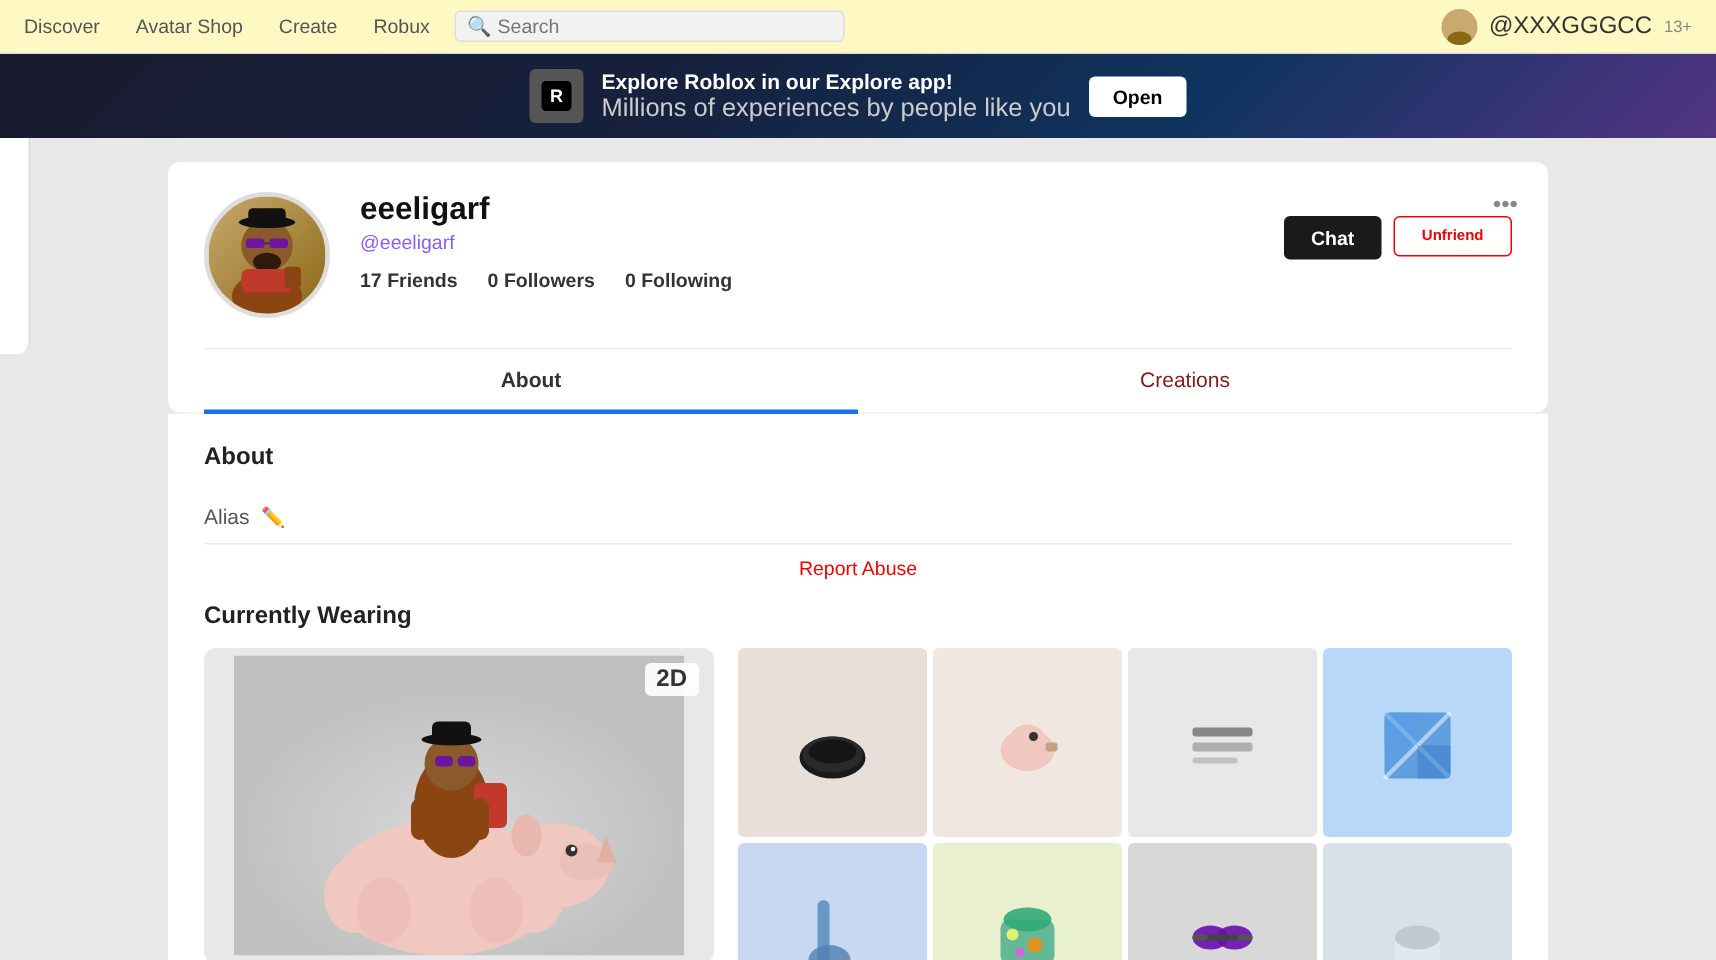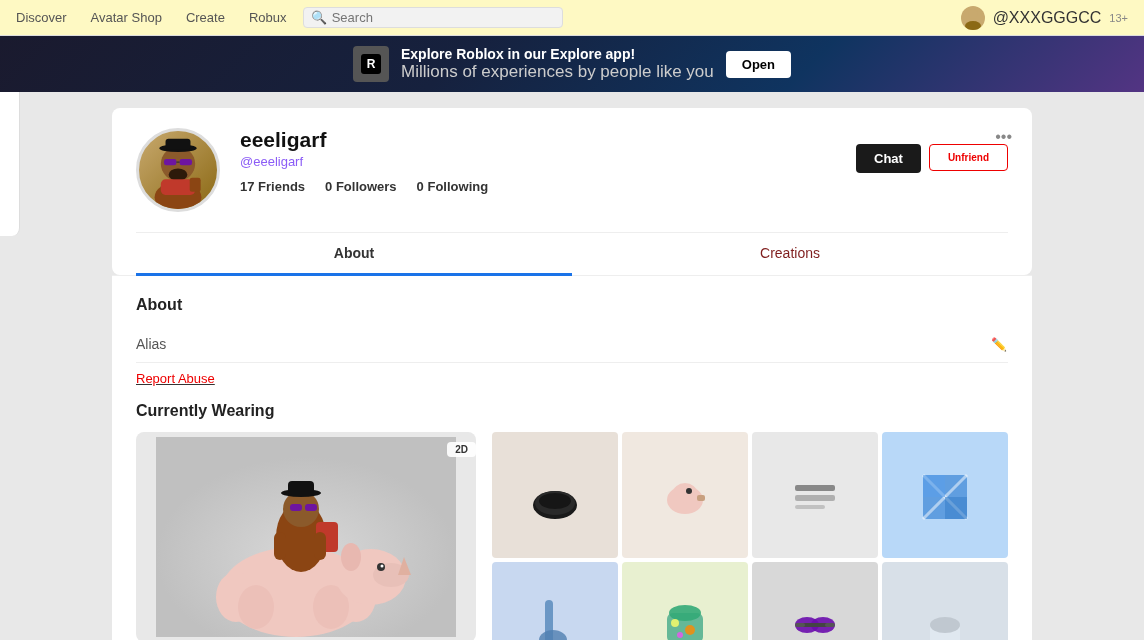--- a/index.html
+++ b/index.html
@@ -189,28 +189,26 @@
 
     
     .alias-row {
       display: flex;
       align-items: center;
       gap: 8px;
       padding: 10px 0;
       border-bottom: 1px solid #eee;
       color: #555;
       font-size: 14px;
-      justify-content: space-between;
     }
     .edit-icon { color: #888; font-size: 13px; cursor: pointer; }
     .report-row {
       display: flex;
-      justify-content: flex-start;
+      justify-content: center;
       padding: 8px 0;
-      text-decoration: underline;
     }
     .report-link { color: #e00; font-size: 13px; cursor: pointer; text-decoration: none; }
 
     
     .currently-wearing { margin-top: 8px; }
     .wearing-content {
       display: flex;
       gap: 16px;
       align-items: flex-start;
     }
@@ -221,25 +219,25 @@
       border-radius: 8px;
       position: relative;
       flex-shrink: 0;
       display: flex;
       align-items: center;
       justify-content: center;
       overflow: hidden;
     }
     .avatar-3d-badge {
       position: absolute;
-      top: 10px; right: 0;
+      top: 10px; right: 10px;
       background: rgba(255,255,255,0.9);
       border-radius: 4px;
       padding: 2px 8px;
-      font-size: 10px;
+      font-size: 16px;
       font-weight: 600;
       color: #333;
     }
     .items-grid {
       flex: 1;
       display: grid;
       grid-template-columns: repeat(4, 1fr);
       grid-template-rows: repeat(2, 1fr);
       gap: 4px;
     }

